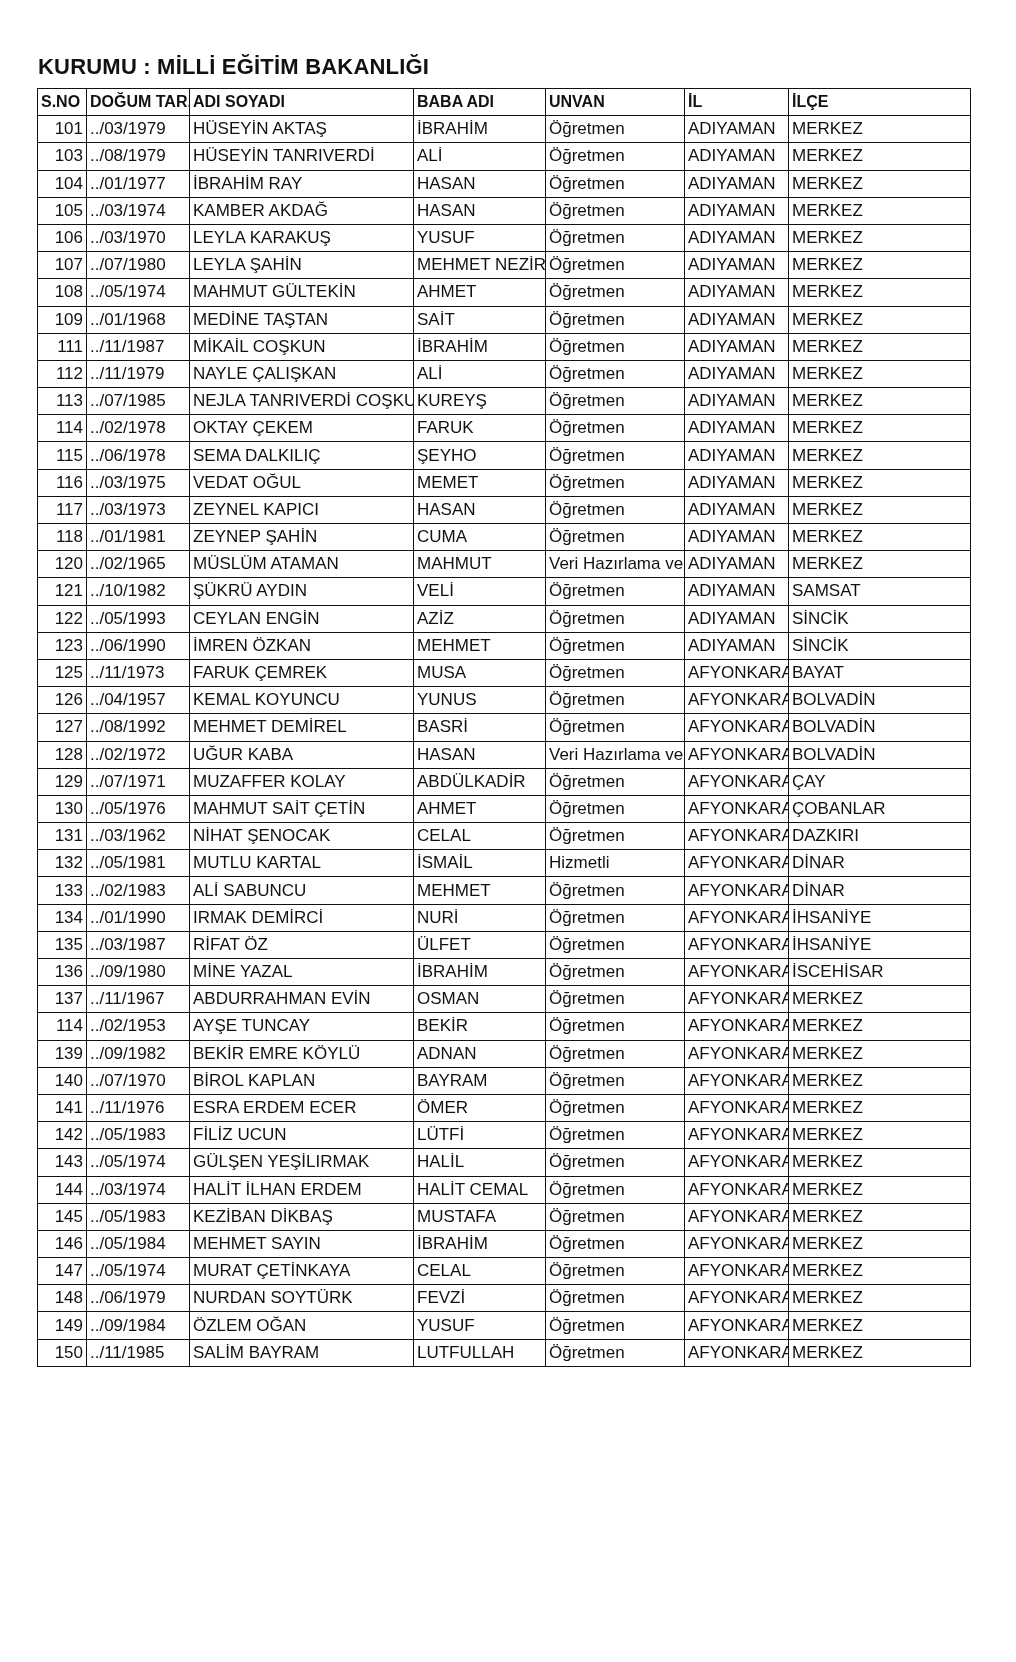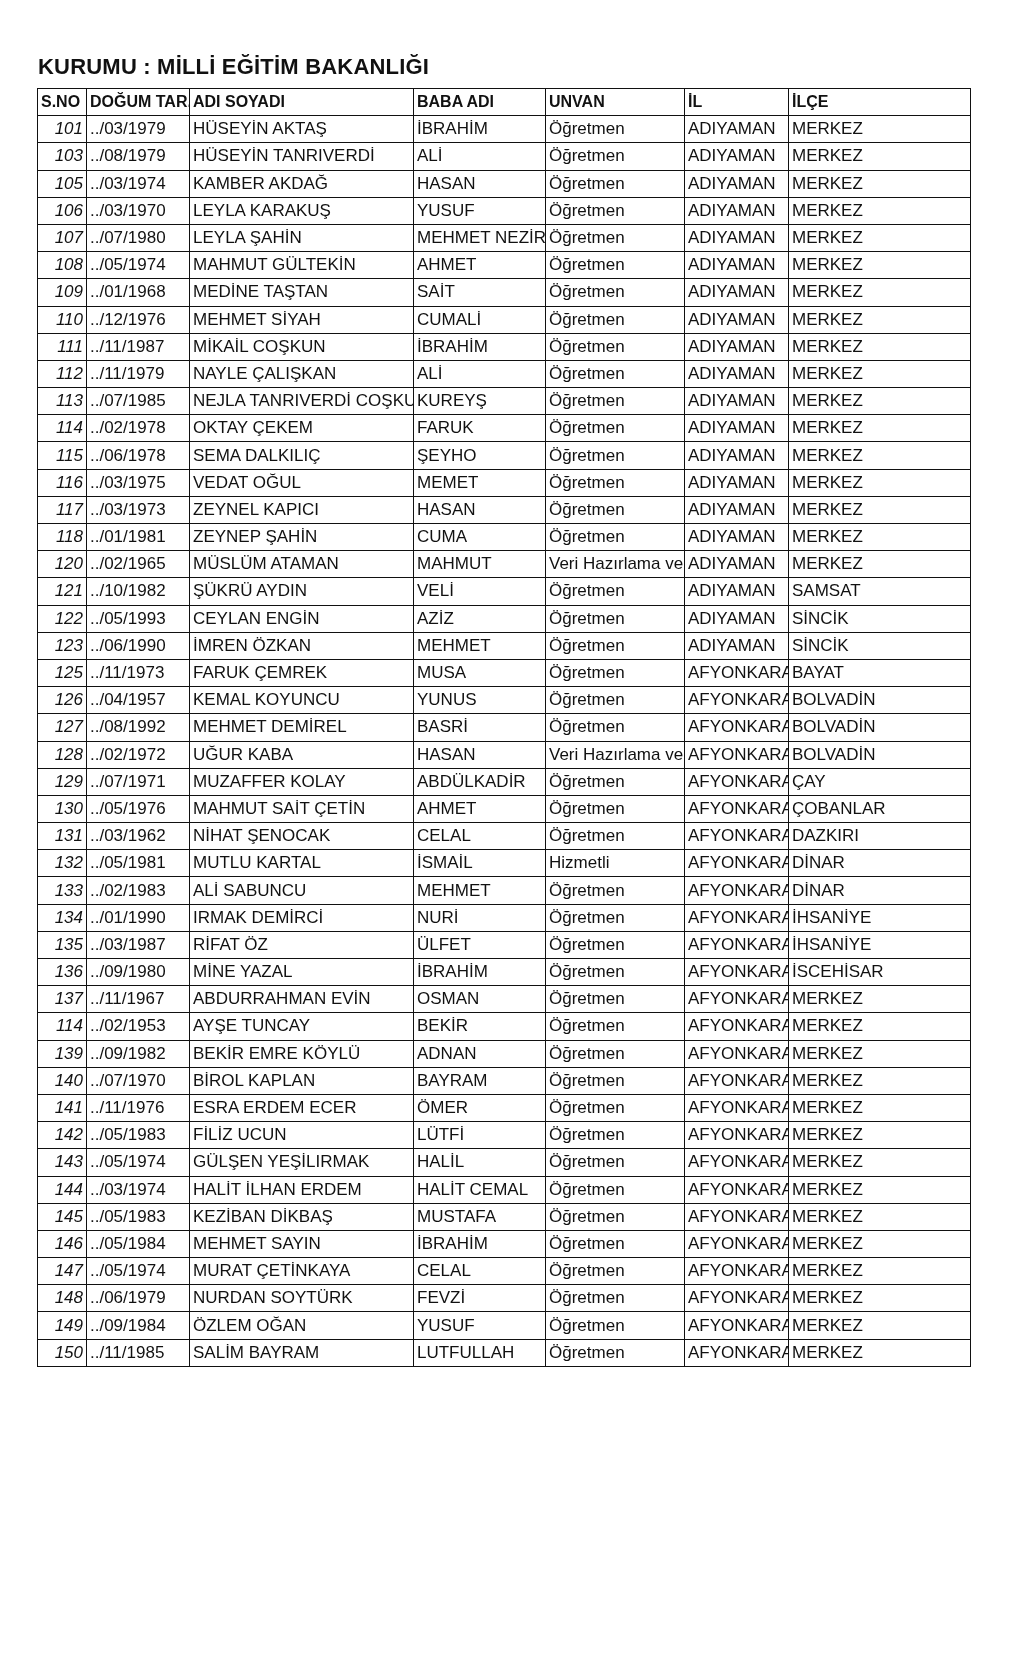--- a/index.html
+++ b/index.html
@@ -2,21 +2,21 @@
 <html><head>
 <meta charset="utf-8">
 <style>
   html, body { margin: 0; padding: 0; background: #ffffff; }
   body { width: 1016px; height: 1662px; position: relative; font-family: "Liberation Sans", "DejaVu Sans", sans-serif; color: #111; }
   .title { position: absolute; left: 38px; top: 54px; font-size: 22px; font-weight: bold; letter-spacing: 0.2px; color: #111; }
   table.list { position: absolute; left: 37px; top: 88px; border-collapse: collapse; table-layout: fixed; width: 933px; }
   table.list th, table.list td { border: 1.6px solid #111; height: 26.2px; padding: 0 3px; font-size: 17px; white-space: nowrap; overflow: hidden; line-height: 26px; }
   table.list th { font-weight: bold; text-align: left; font-size: 16px; }
   table.list th.c-no { text-align: left; }
-  td.c-no { text-align: right; padding-right: 2px; font-style: italic; }
+  td.c-no { text-align: right; padding-right: 2px; }
   col.c1 { width: 49px; } col.c2 { width: 103px; } col.c3 { width: 224px; }
   col.c4 { width: 132px; } col.c5 { width: 139px; } col.c6 { width: 104px; } col.c7 { width: 182px; }
   td.small { font-size: 7px; letter-spacing: 0; }
   td.il-small { font-size: 10px; }
 </style>
 </head>
 <body>
 
 <div class="title">KURUMU : MİLLİ EĞİTİM BAKANLIĞI</div>
 
@@ -54,20 +54,29 @@
       <tr>
         <td class="c-no">103</td>
         <td>../08/1979</td>
         <td>HÜSEYİN TANRIVERDİ</td>
         <td>ALİ</td>
         <td>Öğretmen</td>
         <td>ADIYAMAN</td>
         <td>MERKEZ</td>
       </tr>
       <tr>
+        <td class="c-no">104</td>
+        <td>../01/1977</td>
+        <td>İBRAHİM RAY</td>
+        <td>HASAN</td>
+        <td>Öğretmen</td>
+        <td>ADIYAMAN</td>
+        <td>MERKEZ</td>
+      </tr>
+      <tr>
         <td class="c-no">105</td>
         <td>../03/1974</td>
         <td>KAMBER AKDAĞ</td>
         <td>HASAN</td>
         <td>Öğretmen</td>
         <td>ADIYAMAN</td>
         <td>MERKEZ</td>
       </tr>
       <tr>
         <td class="c-no">106</td>
@@ -94,29 +103,20 @@
         <td>AHMET</td>
         <td>Öğretmen</td>
         <td>ADIYAMAN</td>
         <td>MERKEZ</td>
       </tr>
       <tr>
         <td class="c-no">109</td>
         <td>../01/1968</td>
         <td>MEDİNE TAŞTAN</td>
         <td>SAİT</td>
-        <td>Öğretmen</td>
-        <td>ADIYAMAN</td>
-        <td>MERKEZ</td>
-      </tr>
-      <tr>
-        <td class="c-no">110</td>
-        <td>../12/1976</td>
-        <td>MEHMET SİYAH</td>
-        <td>CUMALİ</td>
         <td>Öğretmen</td>
         <td>ADIYAMAN</td>
         <td>MERKEZ</td>
       </tr>
       <tr>
         <td class="c-no">111</td>
         <td>../11/1987</td>
         <td>MİKAİL COŞKUN</td>
         <td>İBRAHİM</td>
         <td>Öğretmen</td>

